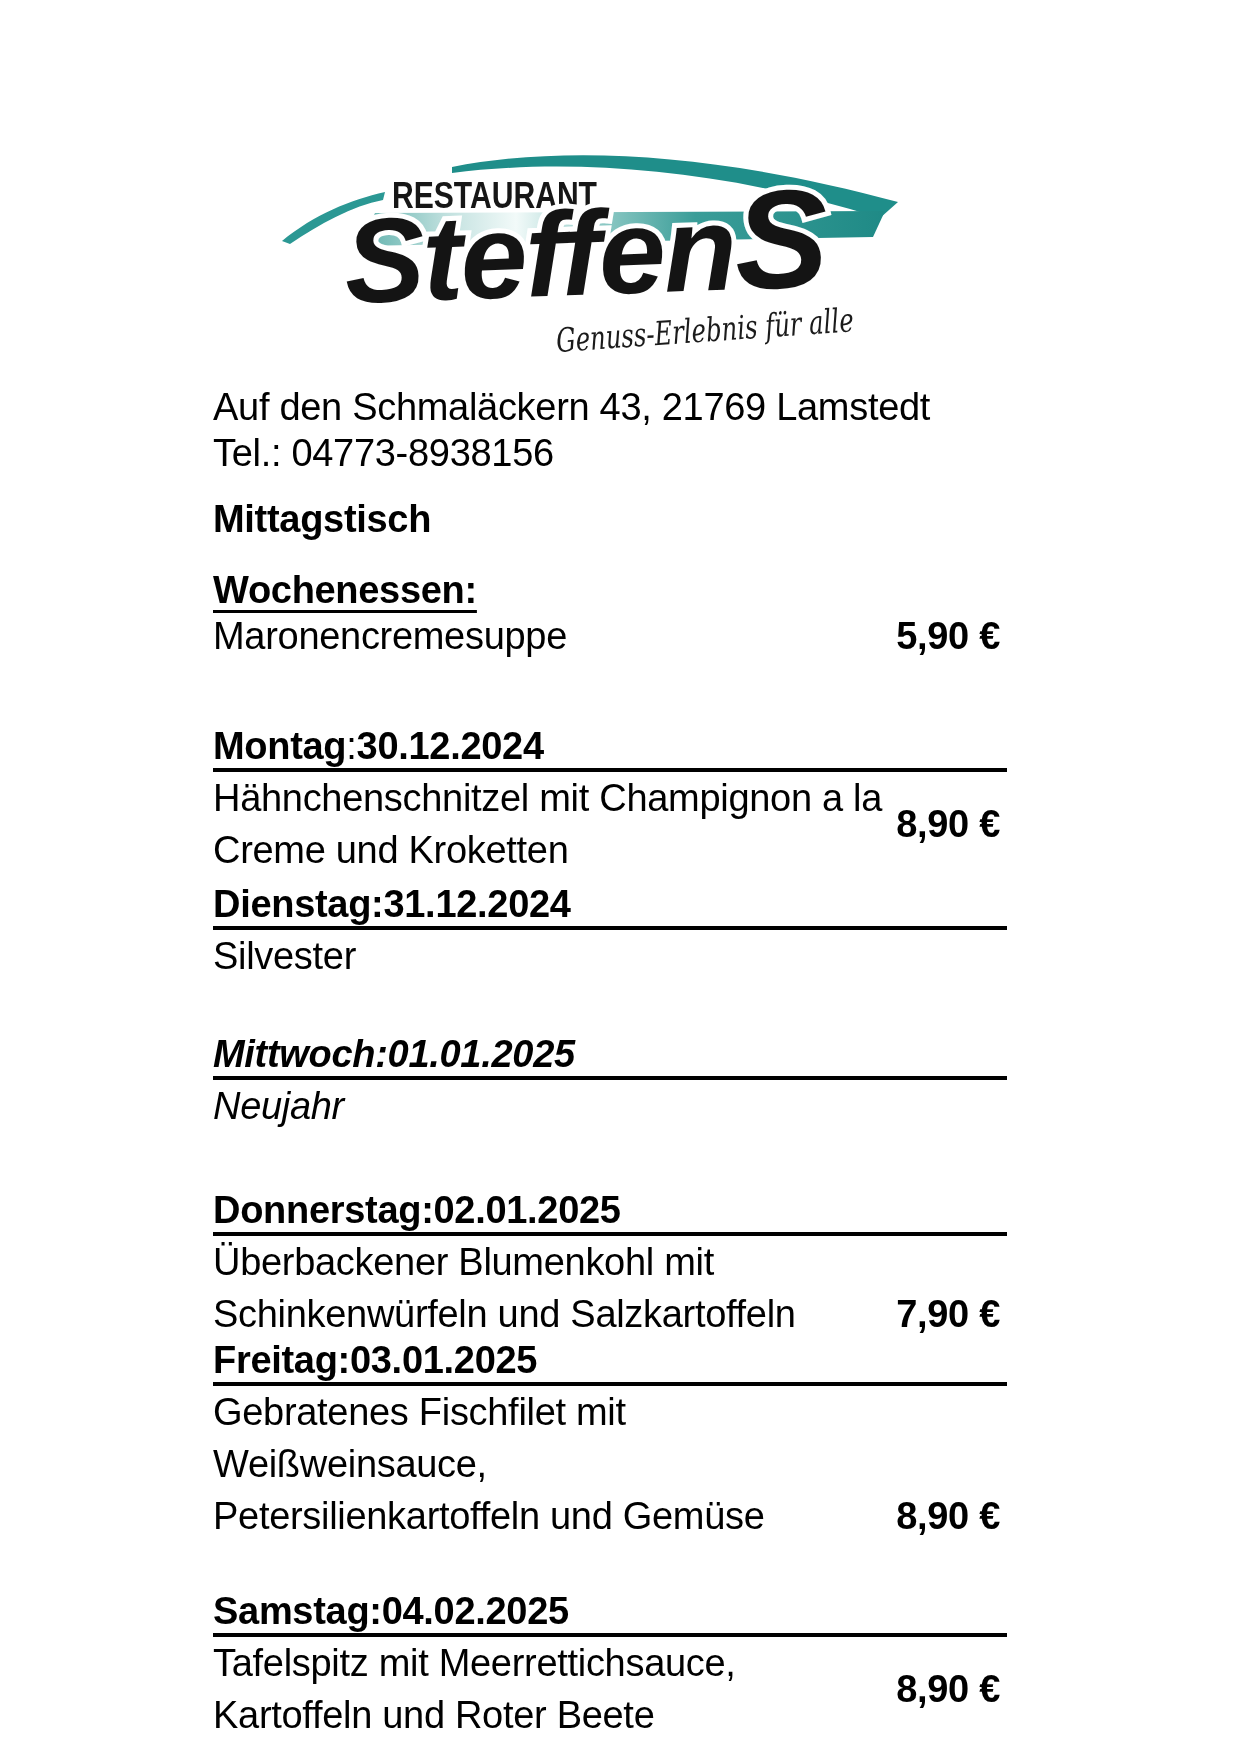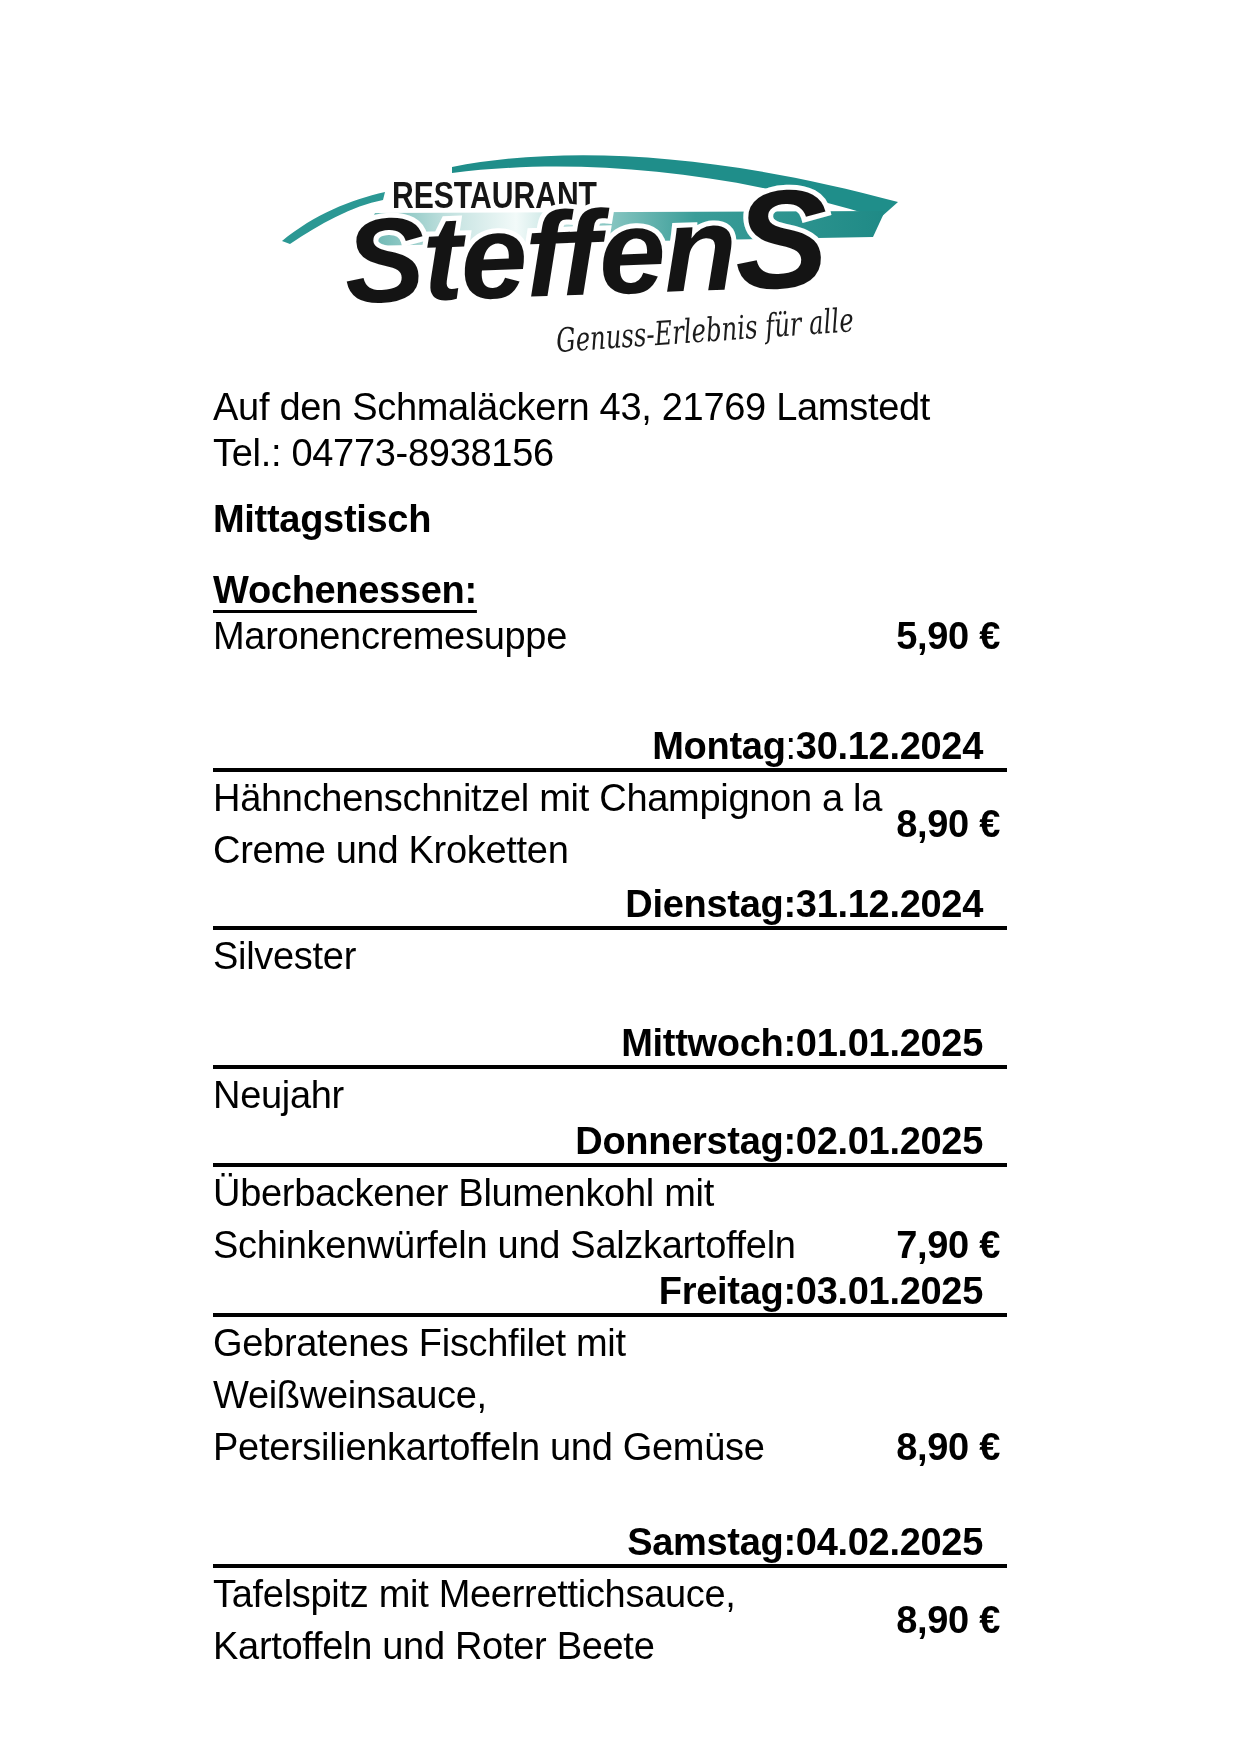--- a/index.html
+++ b/index.html
@@ -21,27 +21,27 @@
     text-decoration-thickness:3px; text-underline-offset:7px;
     margin-top:25px;
   }
   .weekly-row { display:flex; justify-content:center; }
   .weekly-item { flex:1; }
   .price { font-weight:bold; padding-right:7px; white-space:nowrap; }
 
   .day { display:block; }
   .days > section:nth-of-type(1) { margin-top:67px; }
   .days > section:nth-of-type(2) { margin-top:8px; }
-  .days > section:nth-of-type(3) { margin-top:41px; }
-  .days > section:nth-of-type(4) { }
+  .days > section:nth-of-type(3) { margin-top:52px;font-style:italic; }
+  .days > section:nth-of-type(4) { margin-top:58px; }
   .days > section:nth-of-type(5) { margin-top:0px; }
   .days > section:nth-of-type(6) { margin-top:49px; }
 
   .day-header {
-    display:flex; justify-content:flex-end;
+    display:flex; justify-content:flex-start;
     line-height:40px; padding-bottom:2px; border-bottom:4px solid #000;
     font-weight:bold;
   }
   .day-date { padding-right:24px; white-space:nowrap; }
   .day-colon.colon-regular { font-weight:normal; }
 
   .day-item { display:flex; line-height:52px; }
   .item-text { flex:1; white-space:pre-line; }
   .item-price { font-weight:bold; padding-right:7px; align-self:center; white-space:nowrap; }
   .day.align-end .item-price { align-self:flex-end; }

